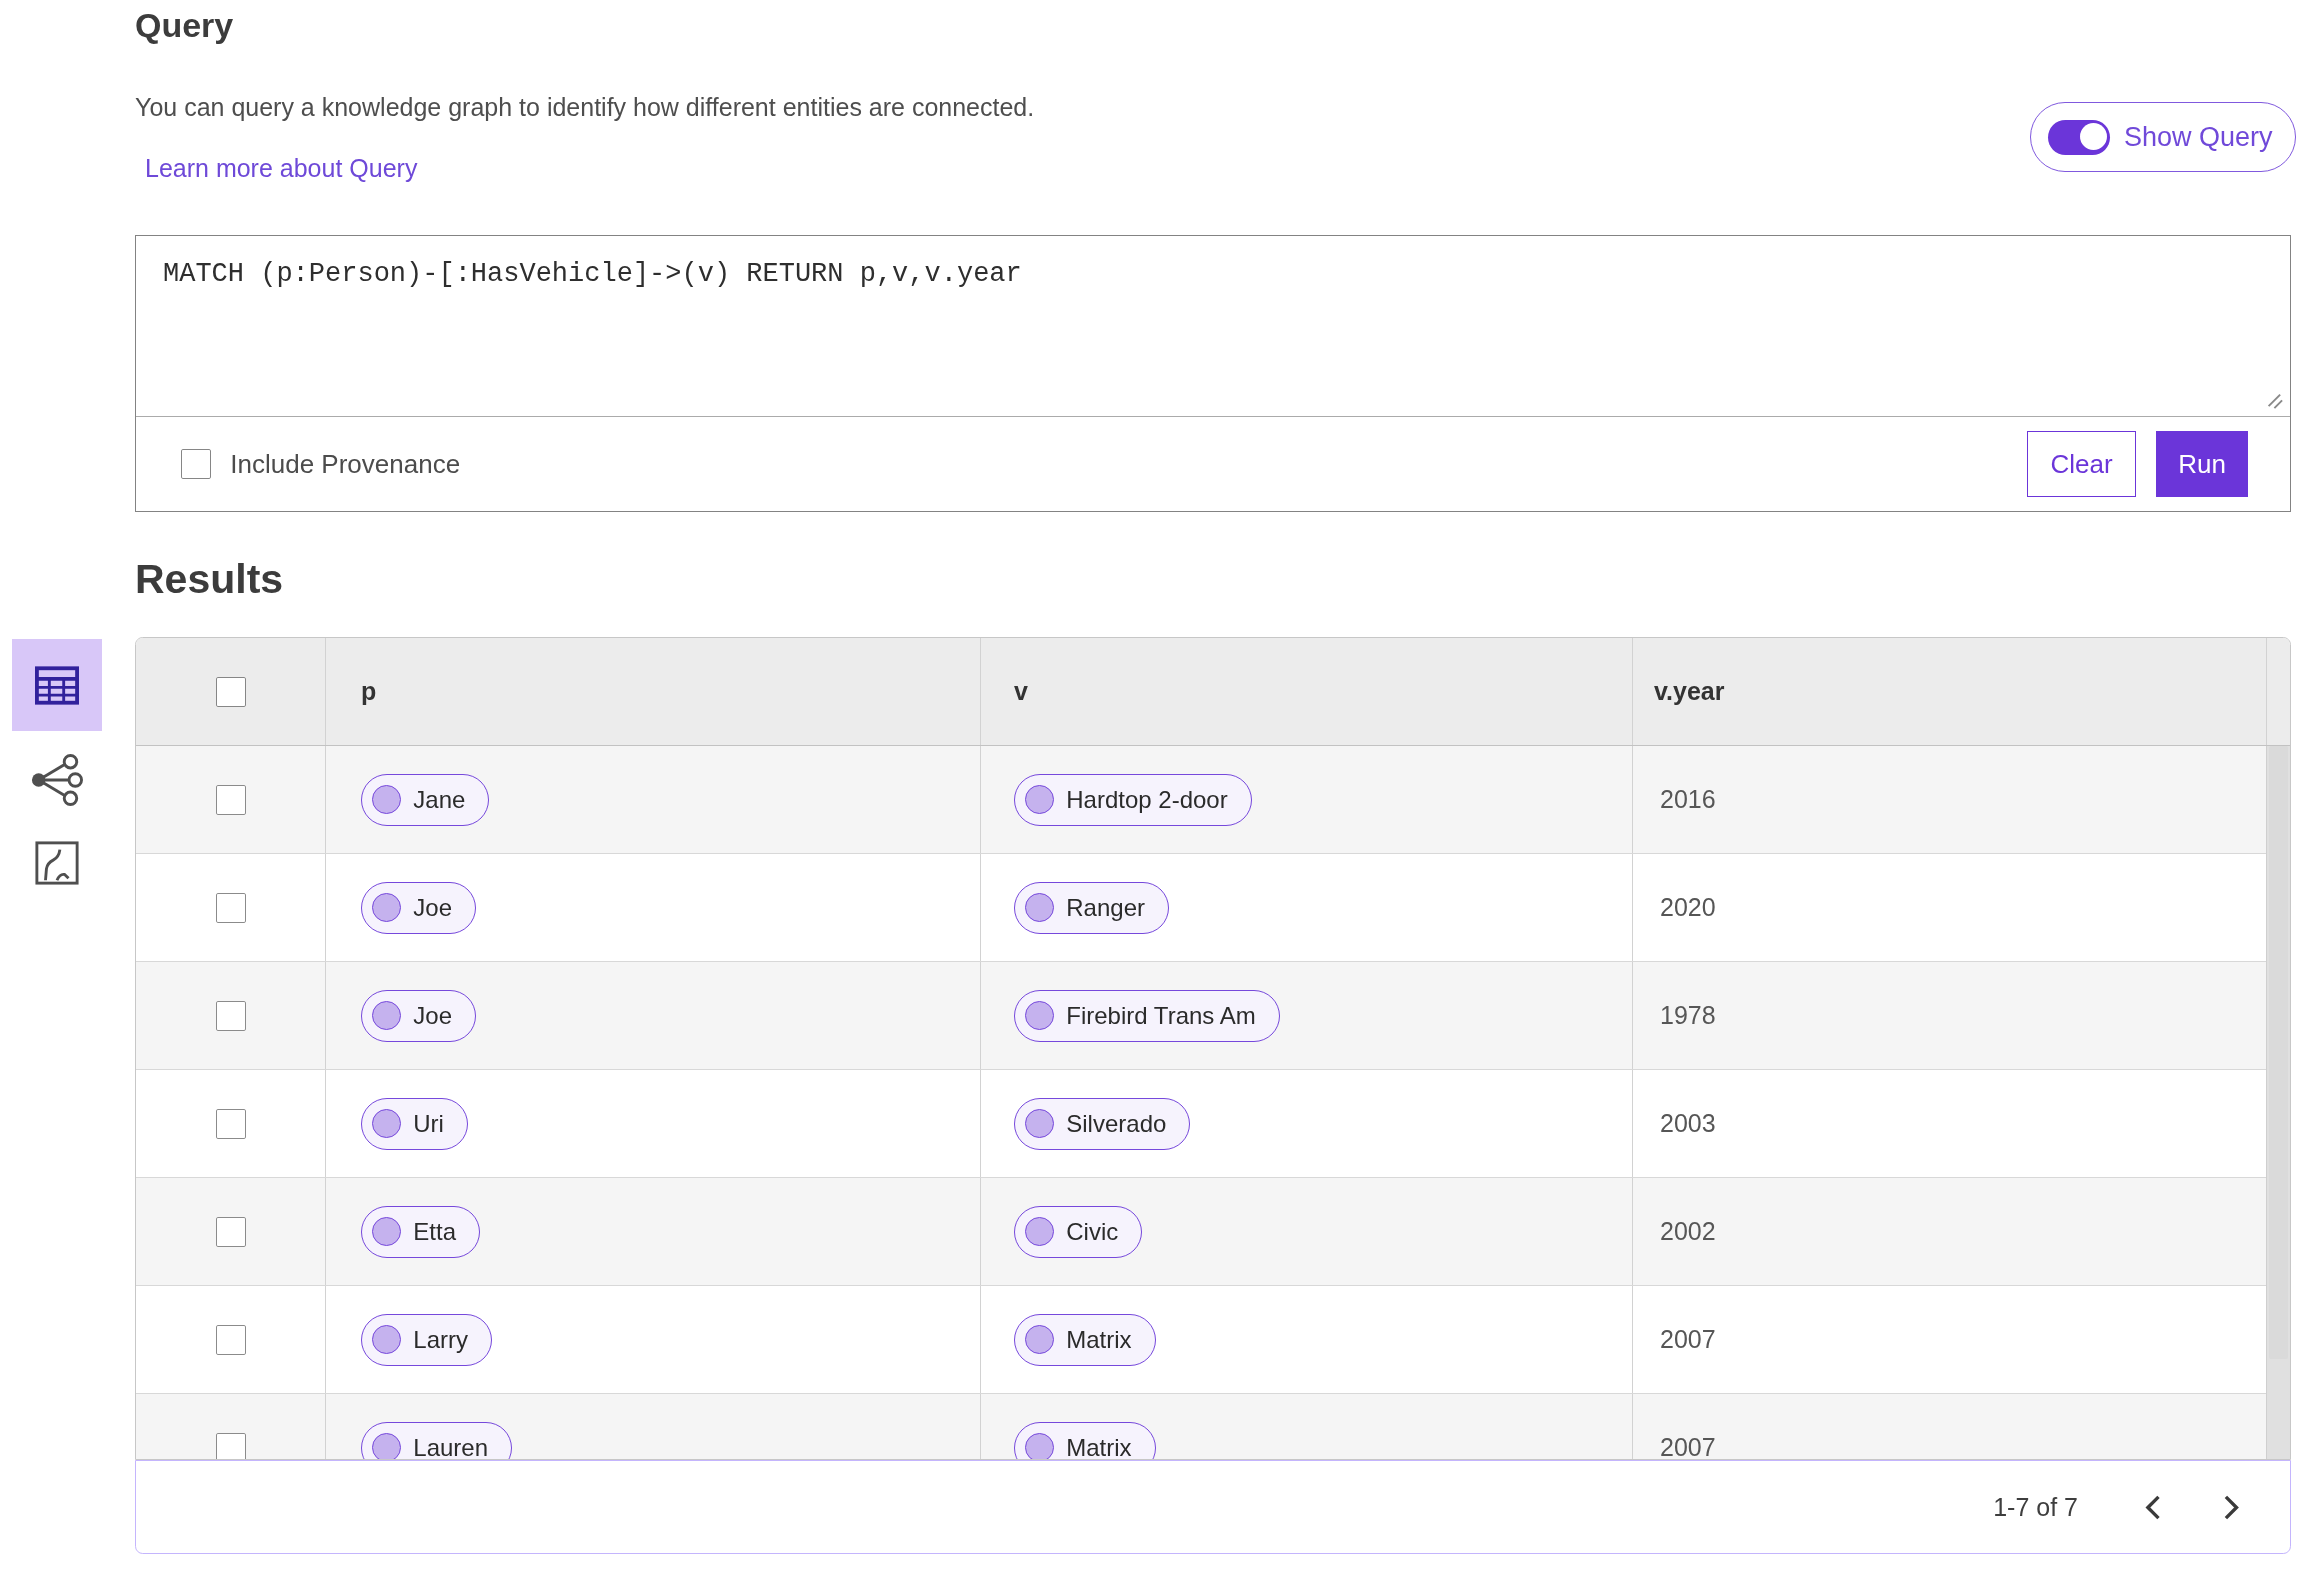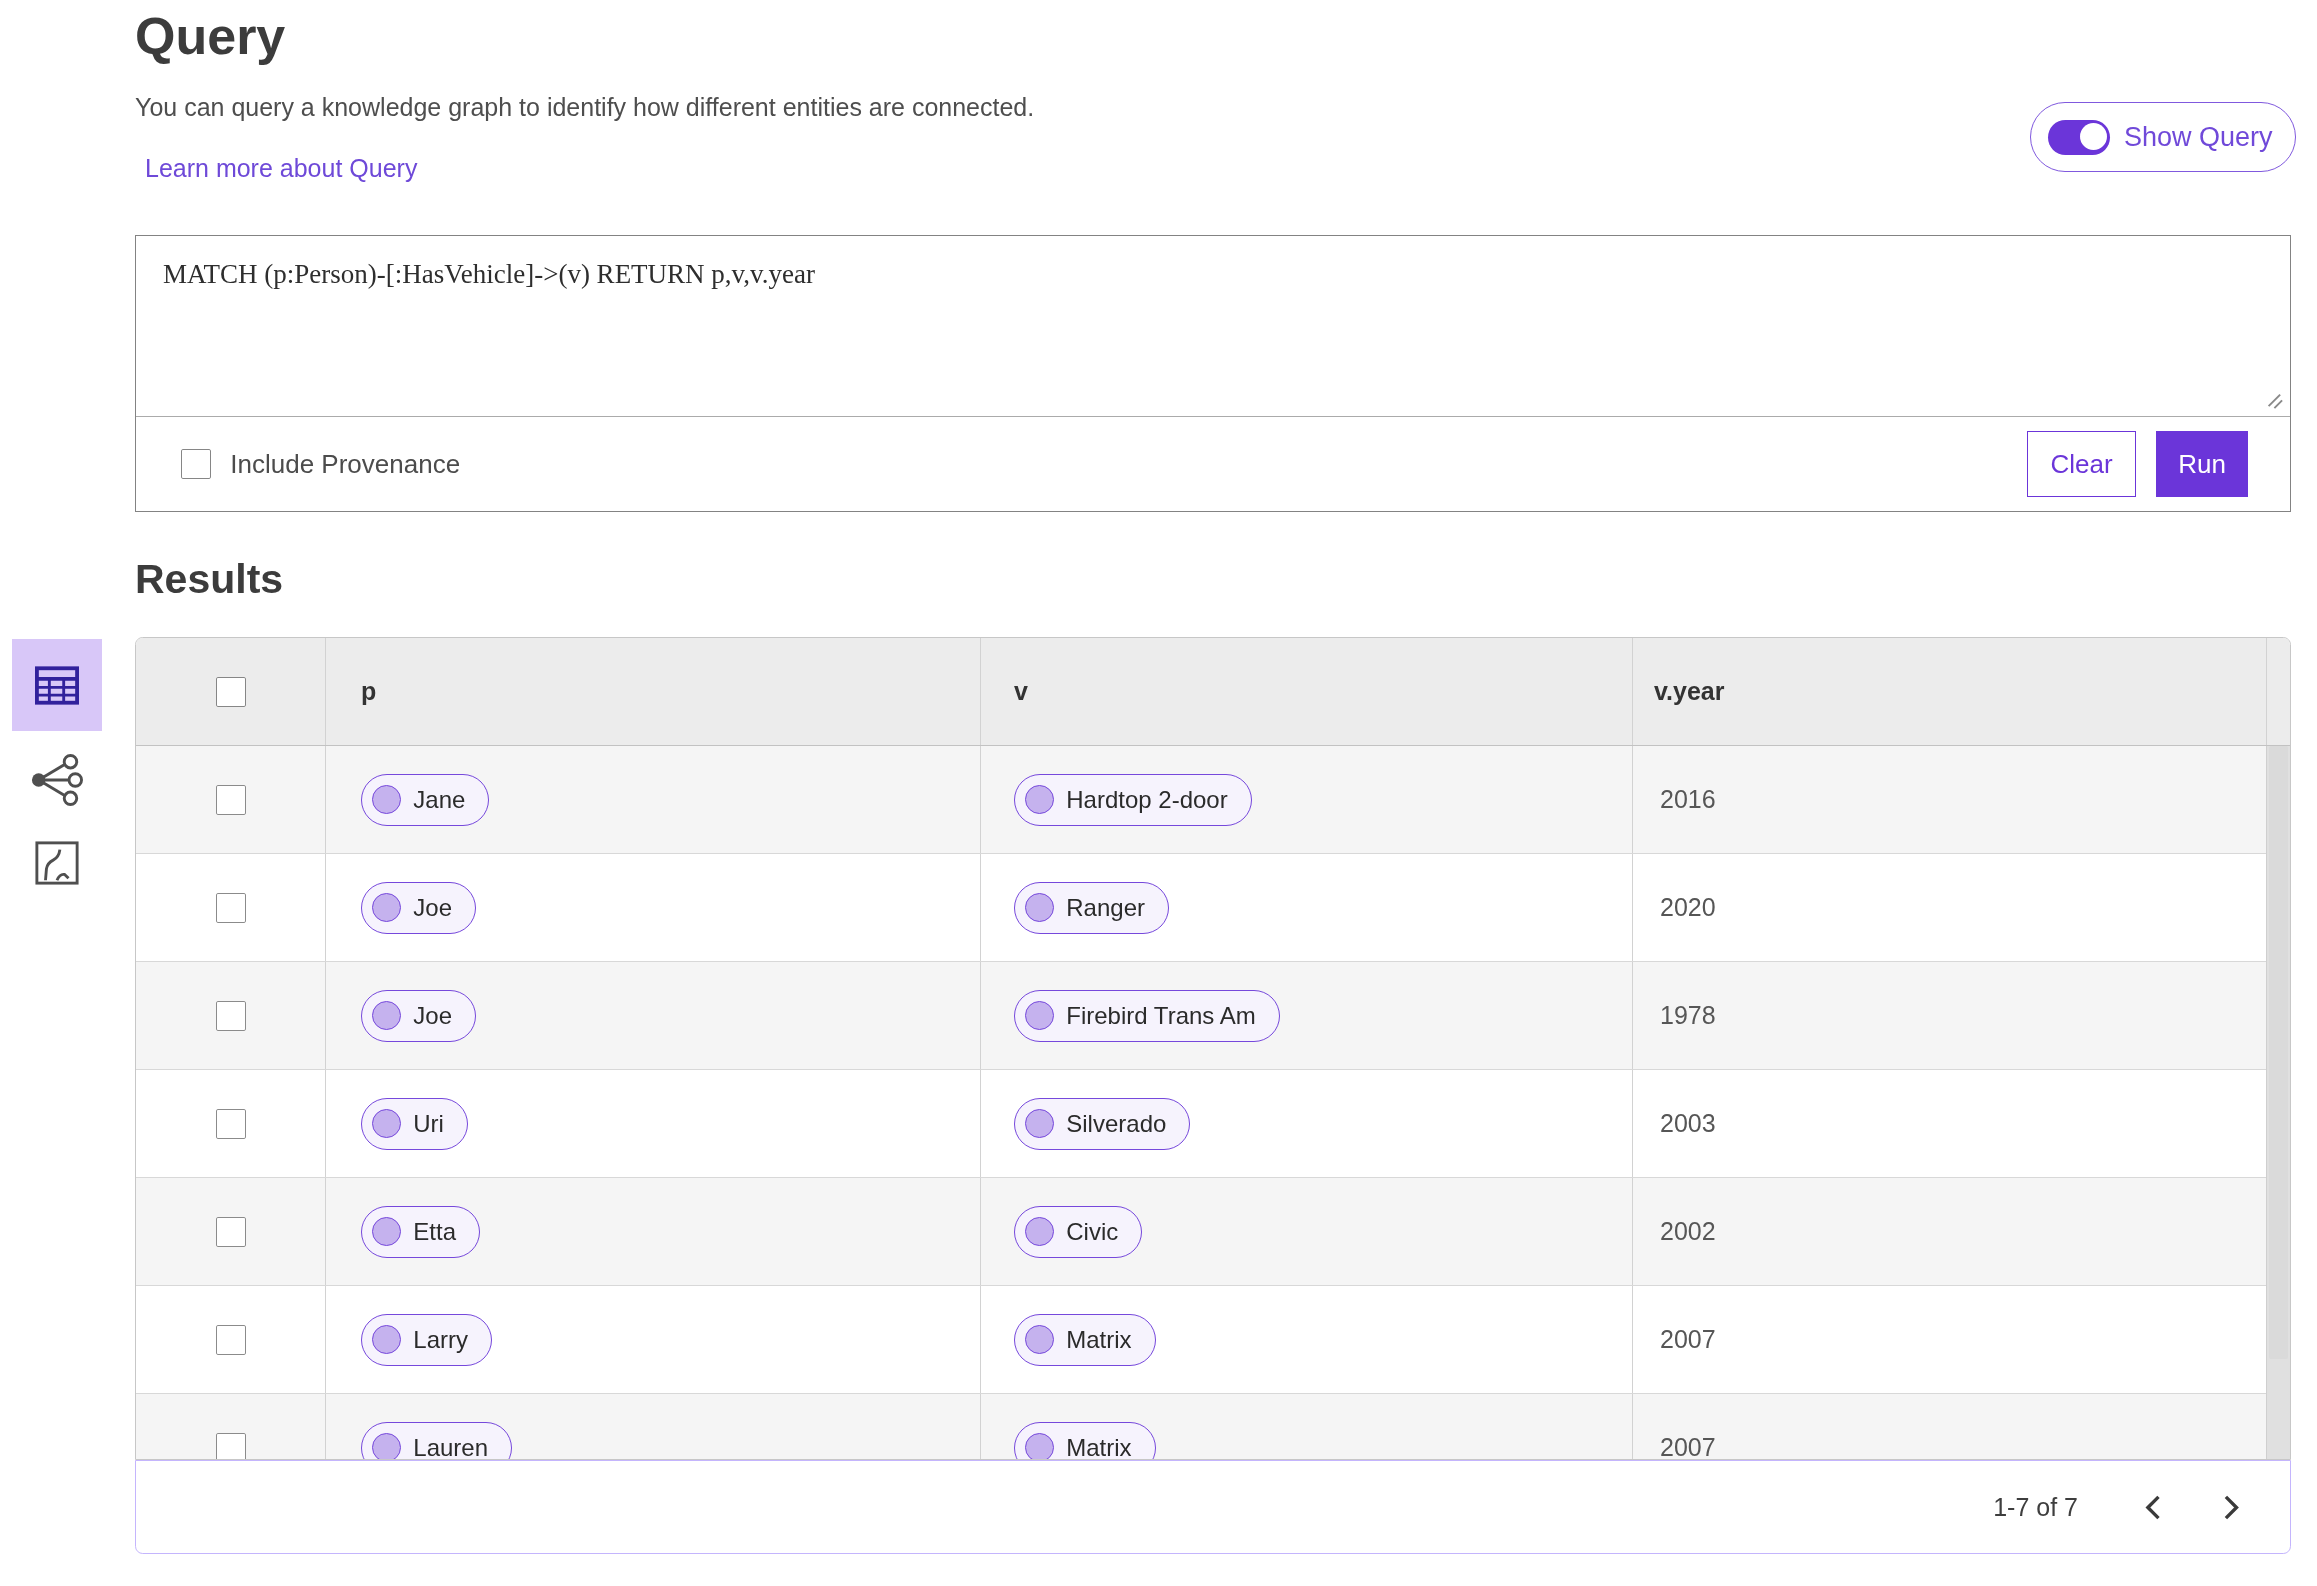--- a/index.html
+++ b/index.html
@@ -10,36 +10,36 @@
     --pill-dot:#c5b2ee;
     --tile-bg:#d8c7f8;
   }
   *{margin:0;padding:0;box-sizing:border-box;}
   html,body{background:#ffffff;}
   body{
     width:2317px;height:1586px;position:relative;overflow:hidden;
     font-family:"Liberation Sans",sans-serif;color:#3f3f3f;
   }
   
-  .page-title{position:absolute;left:135px;top:5.8px;font-size:52px;font-weight:700;color:#3c3c3c;}
+  .page-title{position:absolute;left:135px;top:5.8px;font-size:34px;font-weight:700;color:#3c3c3c;}
   .page-desc{position:absolute;left:135px;top:93px;font-size:25px;color:#4e4e4e;}
   .learn-link{position:absolute;left:145px;top:154px;font-size:25px;color:var(--link);cursor:pointer;text-decoration:none;}
   .show-query{
     position:absolute;left:2030px;top:102px;height:70px;min-width:266px;
     border:1.9px solid #8059de;border-radius:35px;background:#fff;
     display:flex;align-items:center;padding:0 23px 0 17.4px;gap:13.5px;cursor:pointer;justify-content:flex-end;
   }
   .switch{width:62px;height:35px;background:var(--accent);border-radius:17.4px;position:relative;flex:0 0 auto;}
   .switch .knob{position:absolute;right:3.9px;top:3.9px;width:27px;height:27px;background:#fff;border-radius:50%;}
   .show-query .lbl{font-size:27px;color:#7049d9;white-space:nowrap;}
   
   .query-box{position:absolute;left:135px;top:235px;width:2156px;height:277px;border:1px solid #838383;background:#fff;}
   .query-text{
     position:absolute;left:27px;top:23px;right:39px;
-    font-family:Liberation Serif, serif;
+    font-family:Liberation Mono, monospace;
     font-size:27px;color:#2e2e2e;white-space:pre-wrap;
   }
   .resize-handle{position:absolute;right:5.8px;top:149px;}
   .query-divider{position:absolute;left:0;right:0;top:180px;border-top:1px solid #ababab;}
   .prov-row{position:absolute;left:0;right:0;top:181px;bottom:0;display:flex;align-items:center;}
   .checkbox{width:30px;height:30px;border:1.9px solid #868686;border-radius:1.9px;background:#fff;flex:0 0 auto;cursor:pointer;}
   .prov-row .checkbox{margin-left:45px;}
   .prov-label{margin-left:19.3px;font-size:26px;color:#4c4c4c;}
   .btn{display:flex;align-items:center;justify-content:center;height:66px;font-size:26px;cursor:pointer;}
   .btn-clear{position:absolute;right:154px;top:195px;width:109px;background:#fff;border:1.9px solid var(--accent);color:var(--accent);}

